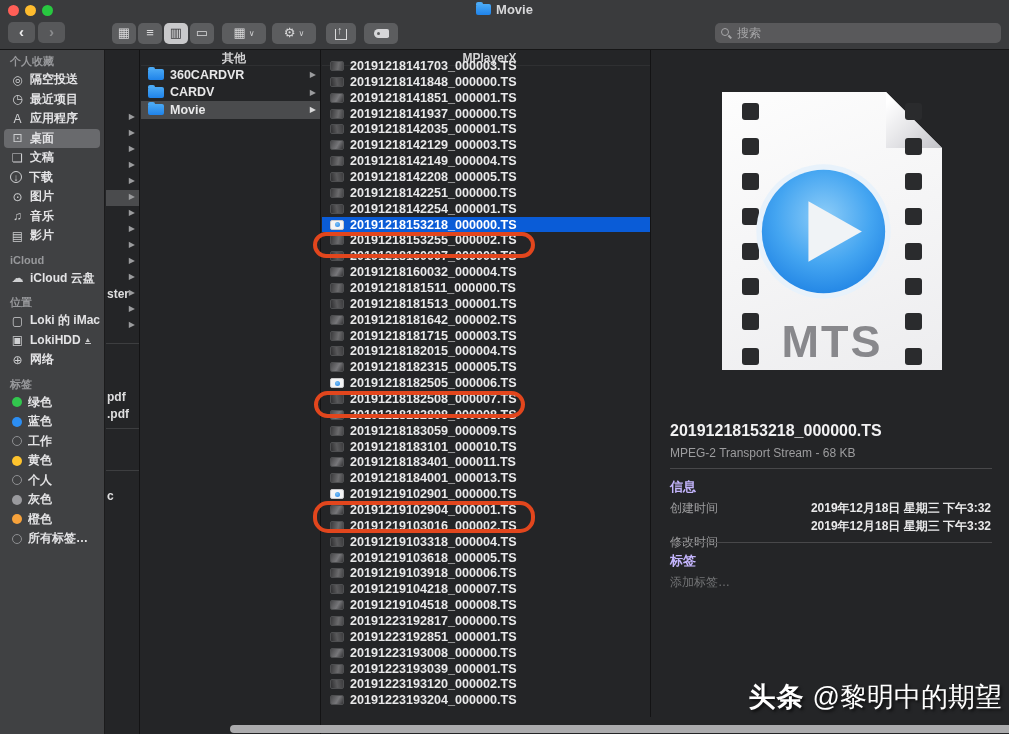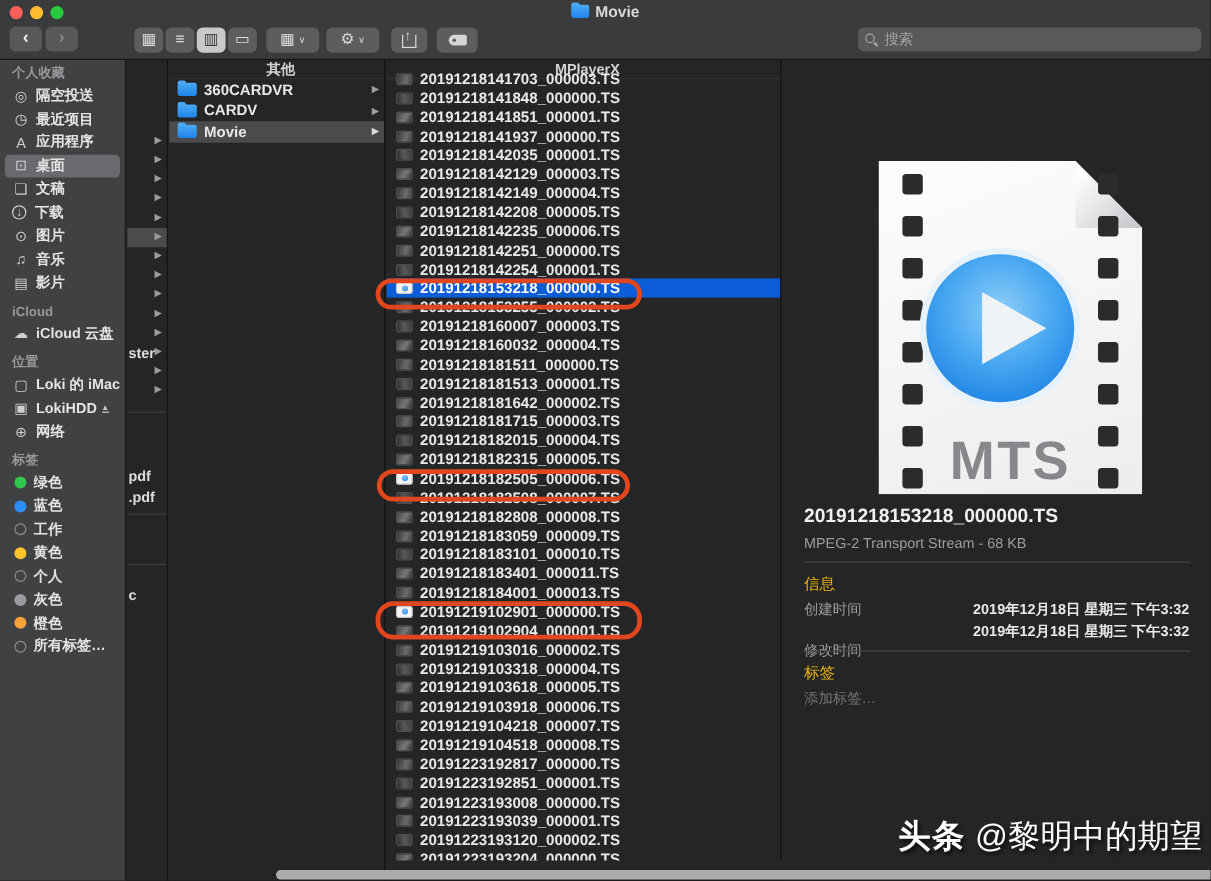--- a/index.html
+++ b/index.html
@@ -71,30 +71,30 @@
   .fthumb.doc::after{content:"";position:absolute;left:3.5px;top:1.5px;width:5px;height:5px;border-radius:50%;background:radial-gradient(circle at 40% 35%,#7ec2f5,#1f83ea);}
 
   
   .oval{position:absolute;border:4px solid #e2461d;border-radius:15px;z-index:30;}
   .oval1{left:313px;top:232px;width:222px;height:26px;}
   .oval2{left:314px;top:391px;width:211px;height:27px;}
   .oval3{left:313px;top:501px;width:222px;height:32px;}
 
   
   .preview{position:absolute;left:652px;top:50px;width:357px;height:684px;background:#242527;overflow:hidden;}
-  .mts-icon{position:absolute;left:80px;top:42px;width:220px;height:246px;margin-top:42px;}
+  .mts-icon{position:absolute;left:70px;top:42px;width:220px;height:246px;}
   .page{position:absolute;left:0;top:0;width:220px;height:278px;background:linear-gradient(160deg,#fdfdfd,#ededef);clip-path:polygon(0 0,164px 0,220px 56px,220px 278px,0 278px);box-shadow:0 1px 4px rgba(0,0,0,.5);}
   .fold{position:absolute;right:0;top:0;width:56px;height:56px;clip-path:polygon(0 0,100% 100%,0 100%);background:linear-gradient(135deg,#ffffff 10%,#e3e3e6 55%,#c2c2c7 100%);}
   .hole{position:absolute;width:17px;height:17px;border-radius:3px;background:#2a2b2d;}
   .play{position:absolute;left:33px;top:71px;width:137px;height:137px;}
   .mts-label{position:absolute;left:0;top:224px;width:220px;text-align:center;font-size:45px;font-weight:bold;color:#88888c;letter-spacing:2px;}
   .pv-name{position:absolute;left:18px;top:372px;width:330px;font-size:16px;font-weight:bold;color:#f1f1f2;}
   .pv-kind{position:absolute;left:18px;top:396px;font-size:12px;color:#9d9d9f;}
   .pv-div{position:absolute;left:18px;width:322px;height:1px;background:#48484a;}
-  .pv-h{position:absolute;left:18px;font-size:13px;font-weight:normal;color:#eab308;}
+  .pv-h{position:absolute;left:18px;font-size:13px;font-weight:bold;color:#c4b5fd;}
   .pv-lab{position:absolute;left:18px;font-size:12px;color:#9d9d9f;}
   .pv-val{position:absolute;right:18px;font-size:12px;font-weight:bold;color:#e9e9ea;text-align:right;}
   .pv-add{position:absolute;left:18px;font-size:12px;color:#737476;}
 
   
   .hscroll{position:absolute;left:230px;top:725px;width:779px;height:8px;background:#ababad;border-radius:4px 0 0 4px;z-index:40;}
   .watermark{position:absolute;right:7px;top:679px;font-size:27px;color:#fff;z-index:50;text-shadow:2px 2px 3px rgba(0,0,0,.65);white-space:nowrap;}
   .watermark .brand{font-weight:900;letter-spacing:1px;margin-right:8px;}
   .watermark .handle{font-weight:normal;}
 </style>
@@ -295,24 +295,20 @@
         </div>
         <div class="frow">
           <span class="fthumb t0"></span>
           <span class="fname">20191218142149_000004.TS</span>
         </div>
         <div class="frow">
           <span class="fthumb t1"></span>
           <span class="fname">20191218142208_000005.TS</span>
         </div>
         <div class="frow">
-          <span class="fthumb t2"></span>
-          <span class="fname">20191218142235_000006.TS</span>
-        </div>
-        <div class="frow">
           <span class="fthumb t0"></span>
           <span class="fname">20191218142251_000000.TS</span>
         </div>
         <div class="frow">
           <span class="fthumb t1"></span>
           <span class="fname">20191218142254_000001.TS</span>
         </div>
         <div class="frow sel">
           <span class="fthumb doc"></span>
           <span class="fname">20191218153218_000000.TS</span>

